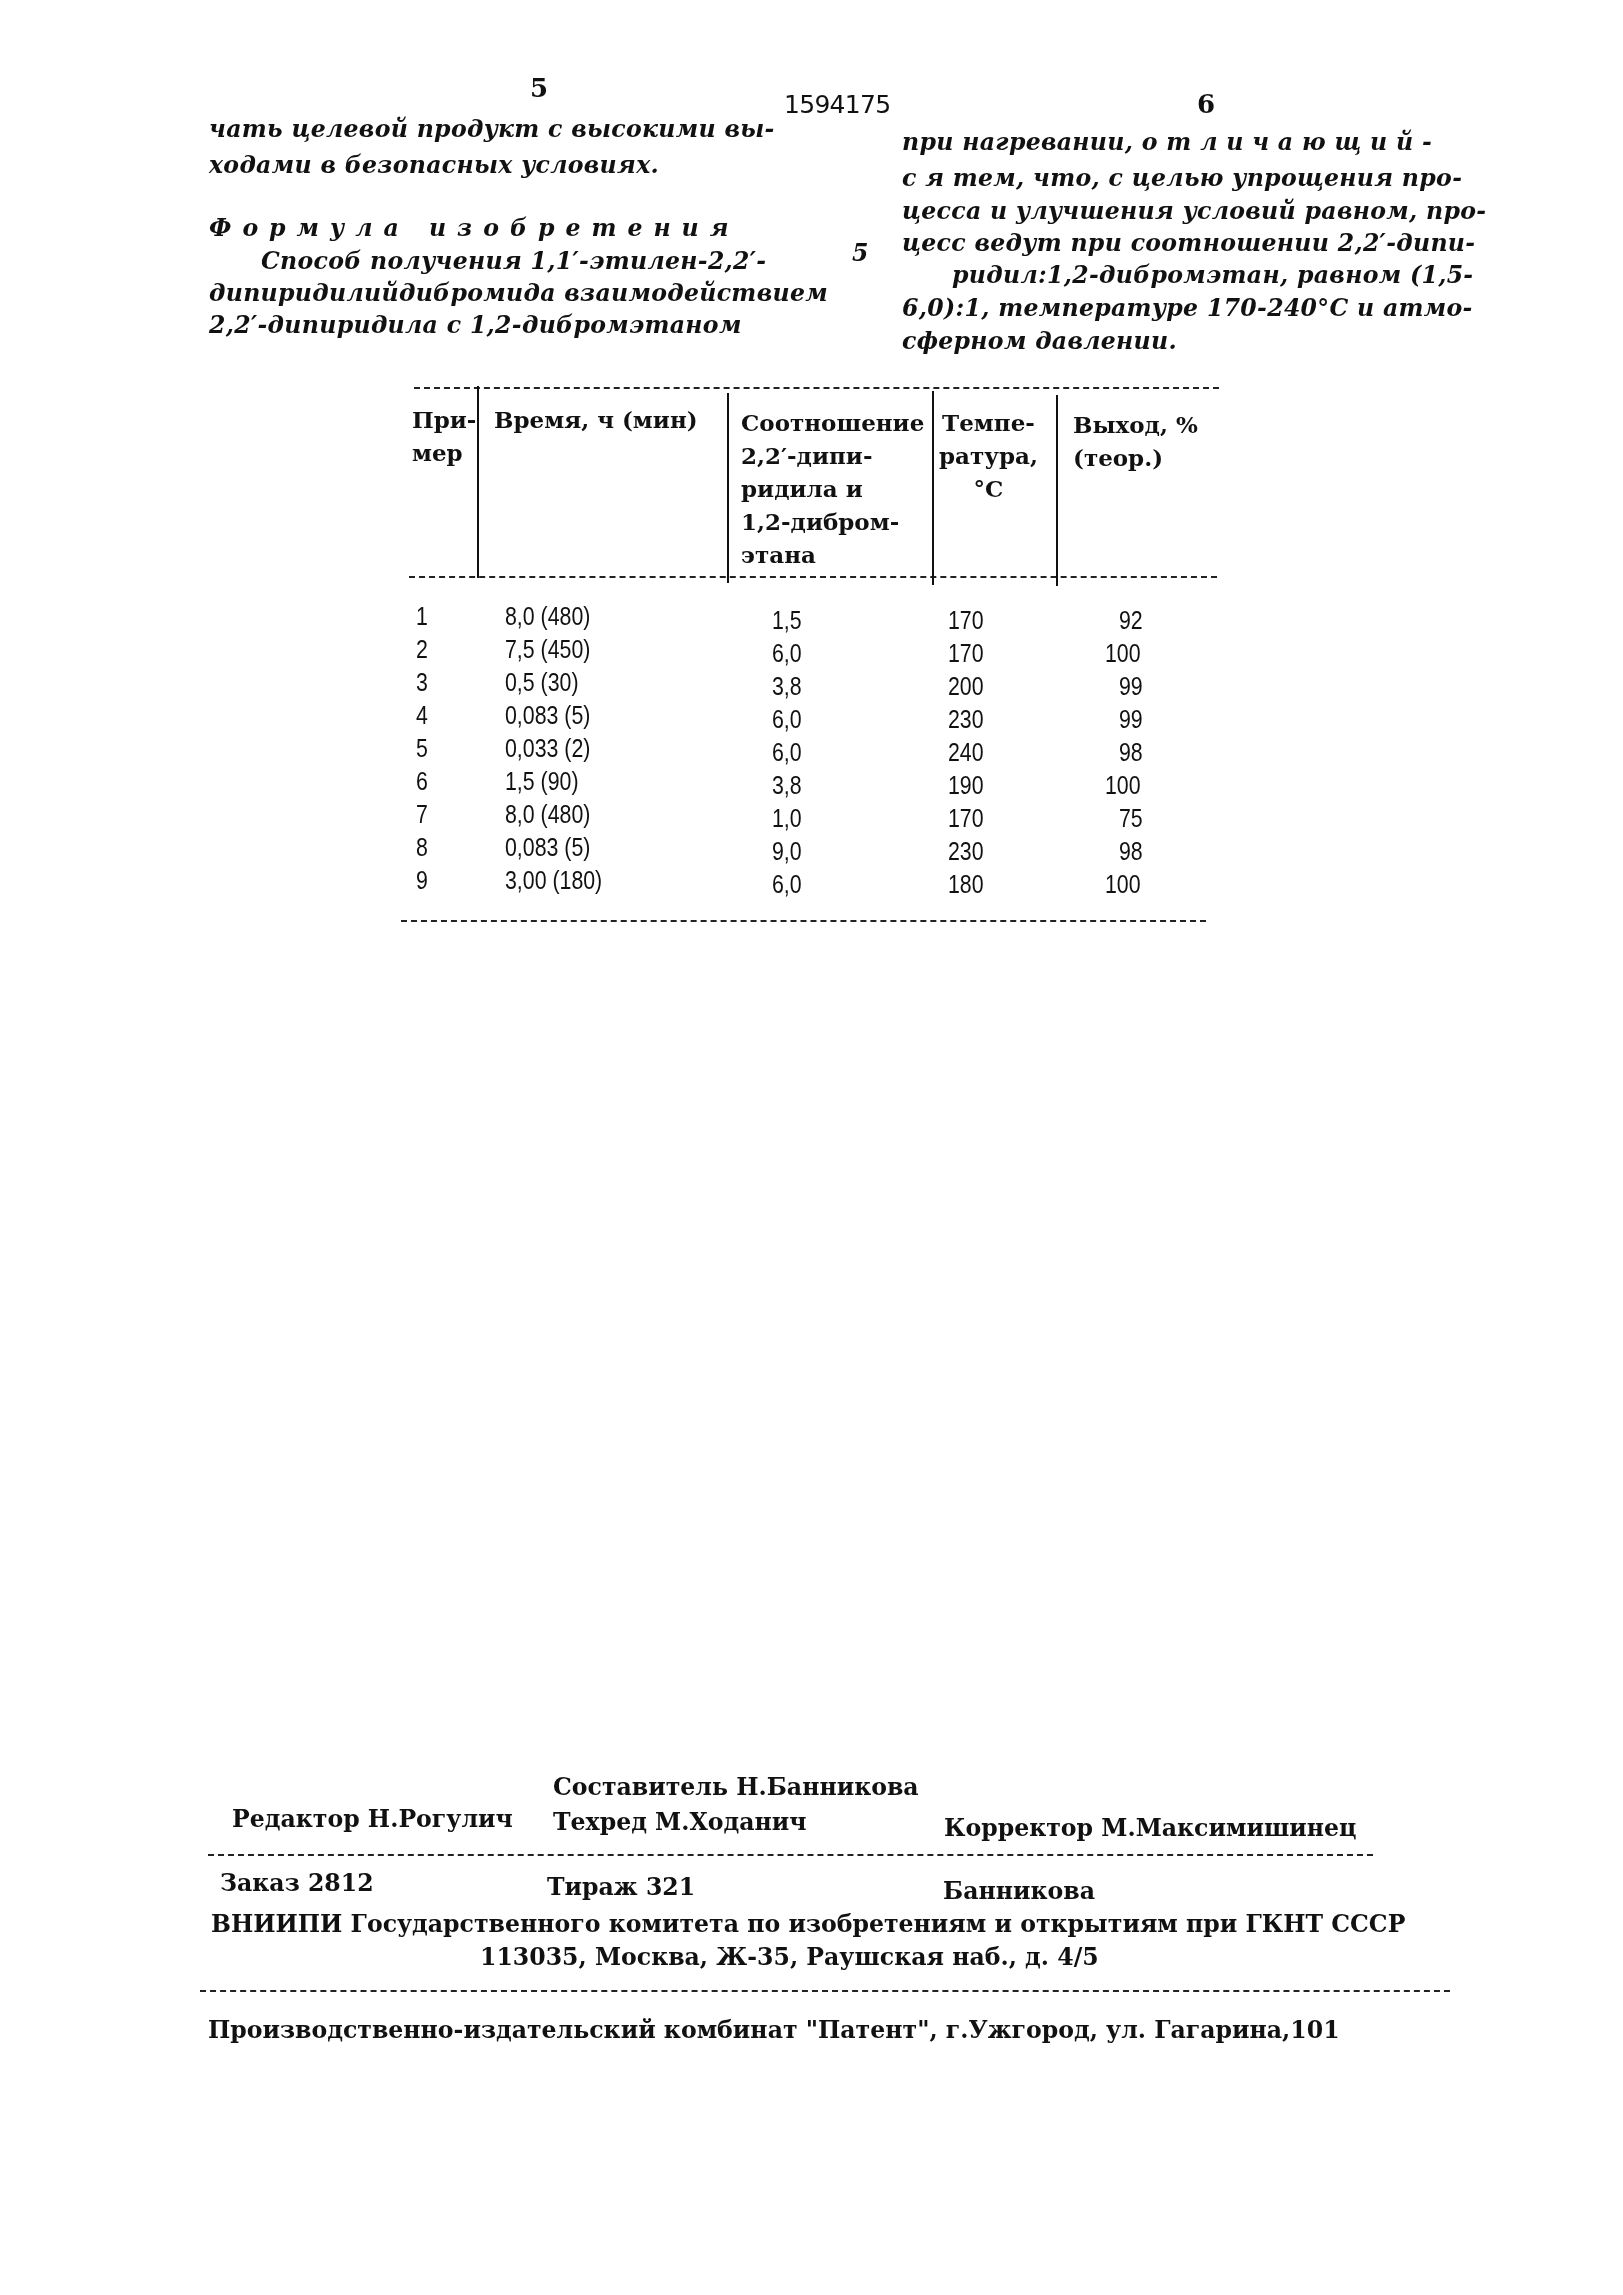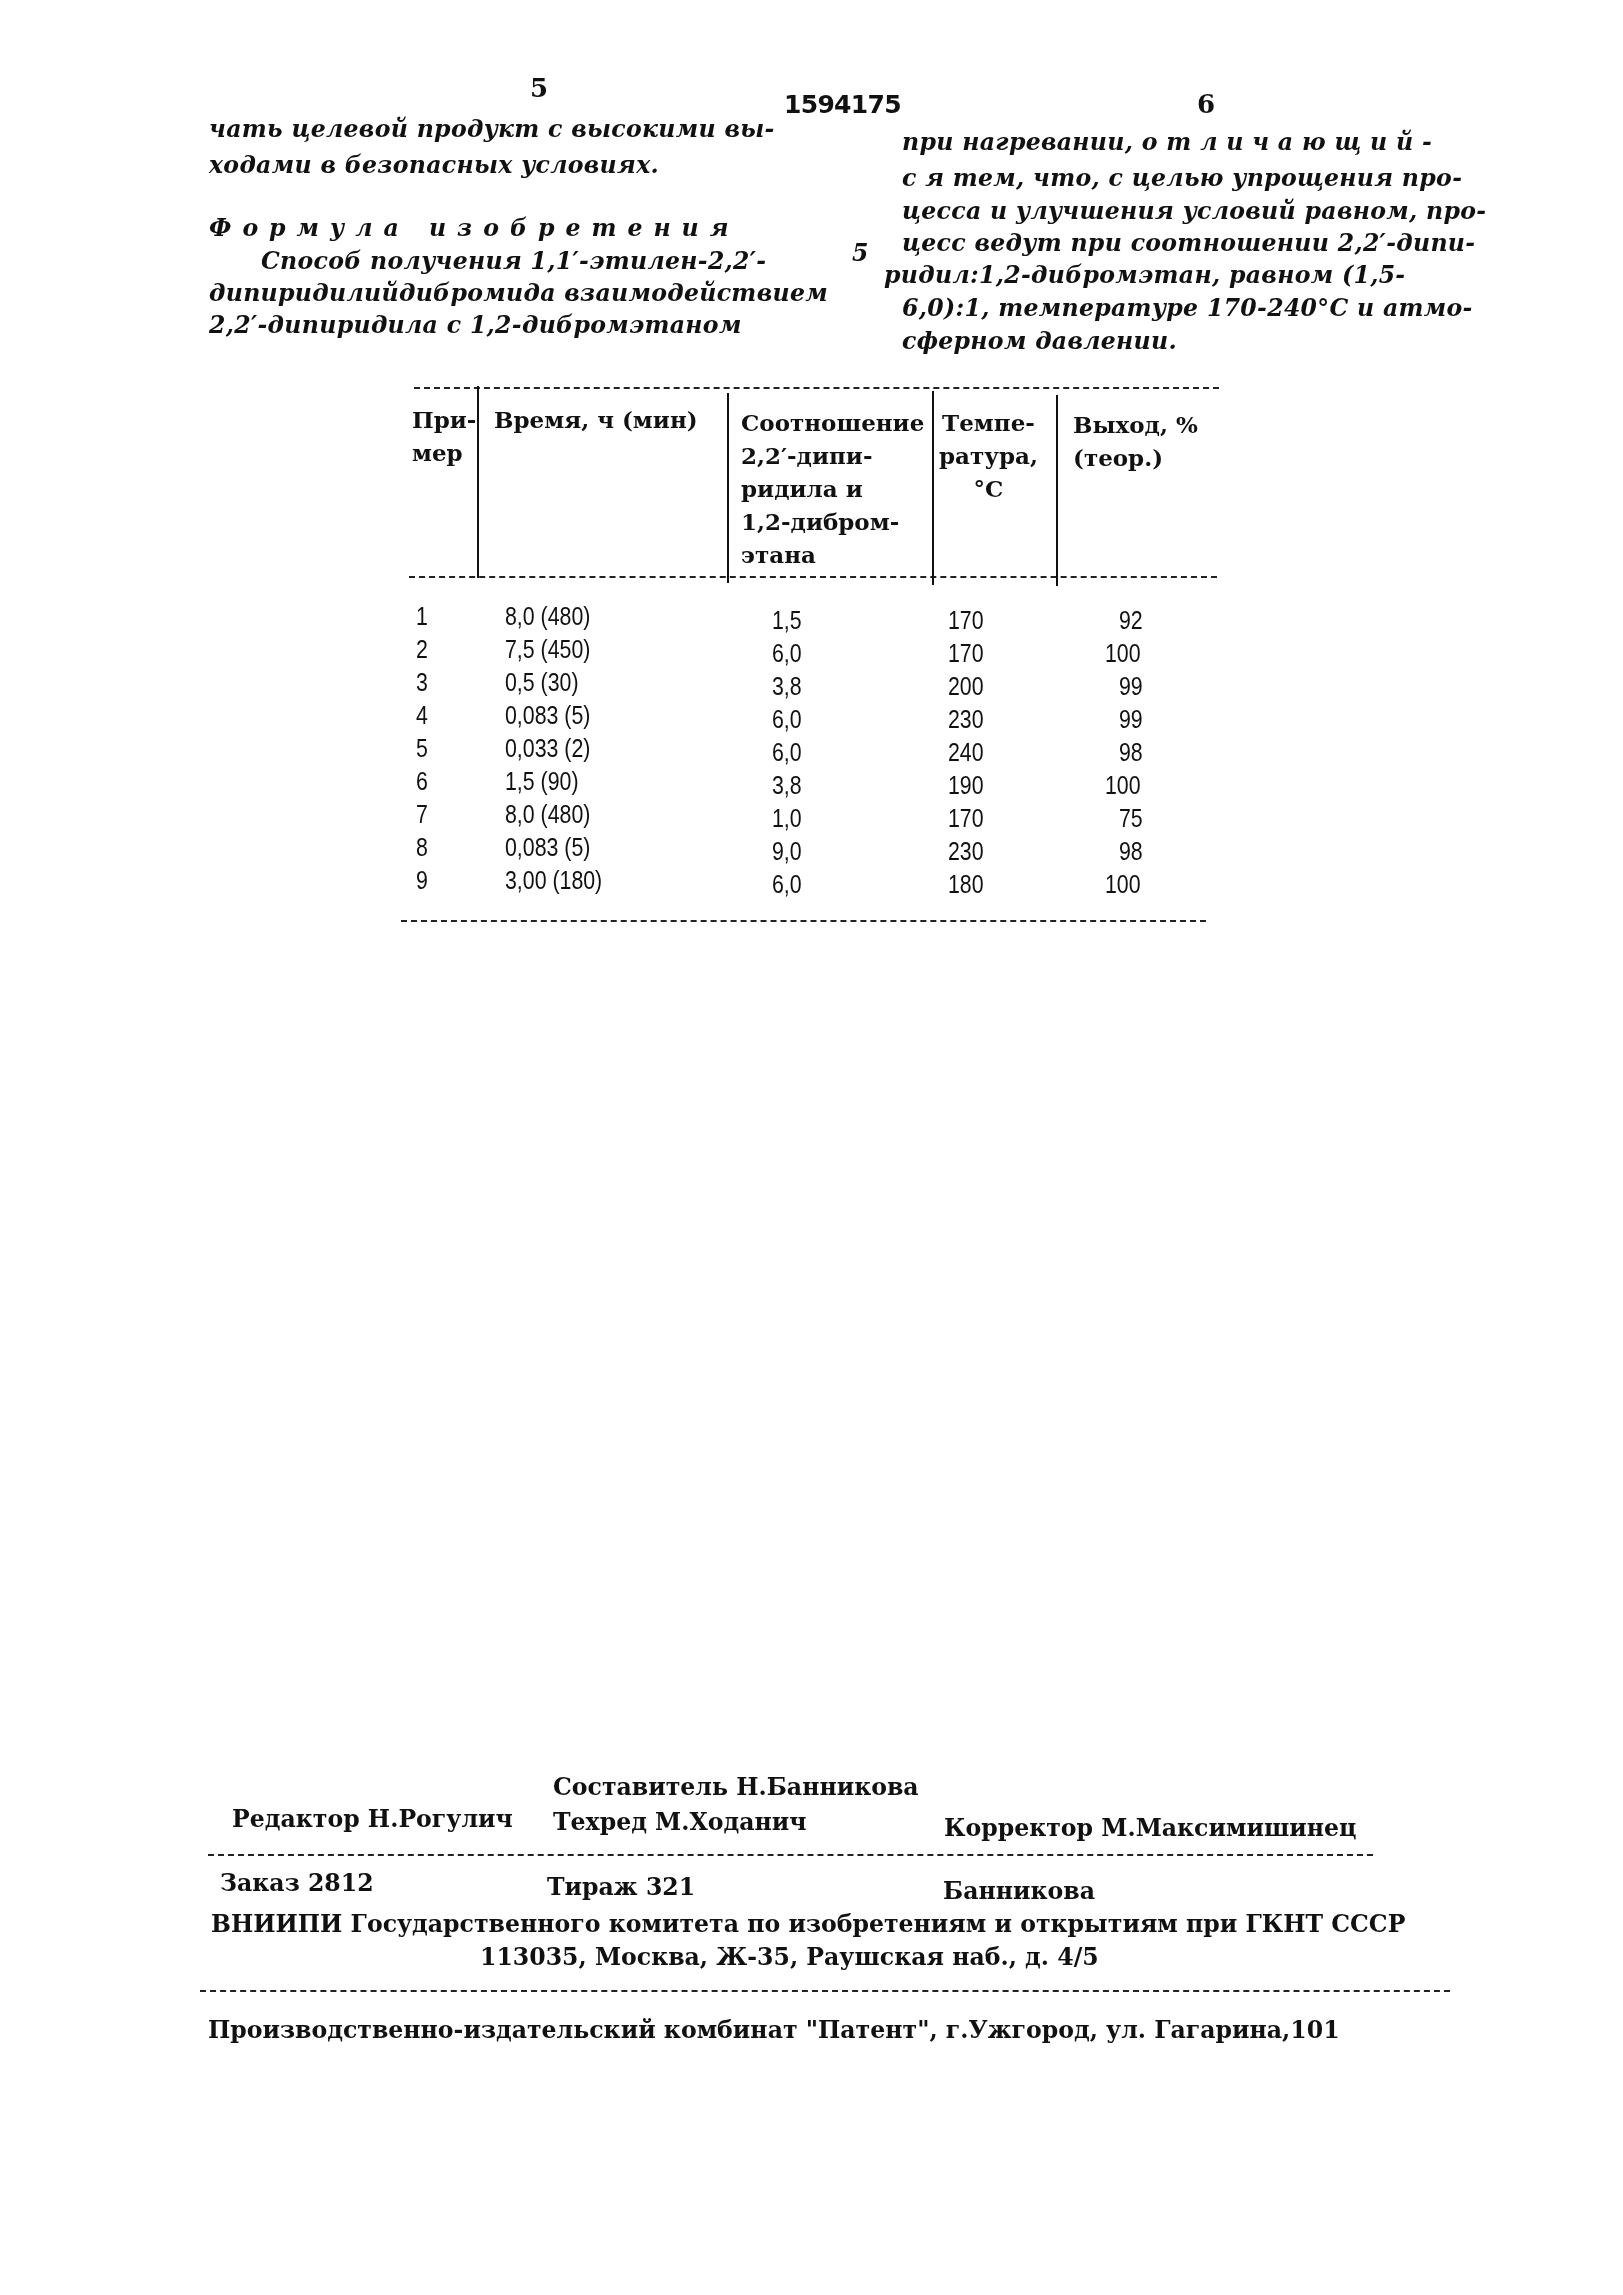--- a/index.html
+++ b/index.html
@@ -4,21 +4,21 @@
 <style>
   html, body { margin: 0; padding: 0; background: #ffffff; }
   body {
     width: 1623px; height: 2295px; position: relative; overflow: hidden;
     font-family: "DejaVu Serif", "Liberation Serif", serif;
     color: #111111;
   }
   .abs { position: absolute; white-space: nowrap; }
   .txt { font-size: 23.6px; font-weight: bold; letter-spacing: 0.3px; line-height: 32px; font-style: italic; }
   .pagenum { font-size: 26px; font-weight: bold; }
-  .docnum { font-family: "DejaVu Sans", "Liberation Sans", sans-serif; font-size: 25px; font-weight: bold; letter-spacing: -0.7px; }
+  .docnum { font-family: "DejaVu Sans", "Liberation Sans", sans-serif; font-size: 25px; font-weight: normal; letter-spacing: -0.7px; }
   .spaced { letter-spacing: 11px; }
   .dash {
     position: absolute; height: 0;
     border-top: 2.6px dashed #222;
   }
   .vline { position: absolute; width: 0; border-left: 2.6px solid #111; }
   .th { font-size: 23px; font-weight: bold; line-height: 33px; }
   .cell { font-family: "Liberation Sans", "DejaVu Sans", sans-serif; font-size: 26px; position: absolute; white-space: nowrap; transform: scaleX(0.82); transform-origin: left top; }
   .foot { font-size: 23.6px; font-weight: bold; }
 </style>
@@ -35,21 +35,21 @@
 <div class="abs txt spaced" style="left:209px; top:212px;">Формула изобретения</div>
 <div class="abs txt" style="left:261px; top:245px;">Способ получения 1,1′-этилен-2,2′-</div>
 <div class="abs txt" style="left:209px; top:277px;">дипиридилийдибромида взаимодействием</div>
 <div class="abs txt" style="left:209px; top:309px;">2,2′-дипиридила с 1,2-дибромэтаном</div>
 <div class="abs txt" style="left:852px; top:237px;">5</div>
 
 <div class="abs txt" style="left:902px; top:126px;">при нагревании, о т л и ч а ю щ и й -</div>
 <div class="abs txt" style="left:902px; top:162px;">с я  тем, что, с целью упрощения про-</div>
 <div class="abs txt" style="left:902px; top:195px;">цесса и улучшения условий равном, про-</div>
 <div class="abs txt" style="left:902px; top:227px;">цесс ведут при соотношении 2,2′-дипи-</div>
-<div class="abs txt" style="left:884px; top:259px;">ридил:1,2-дибромэтан, равном (1,5-</div>
+<div class="abs txt" style="left:952px; top:259px;">ридил:1,2-дибромэтан, равном (1,5-</div>
 <div class="abs txt" style="left:902px; top:292px;">6,0):1, температуре 170-240°С и атмо-</div>
 <div class="abs txt" style="left:902px; top:325px;">сферном давлении.</div>
 
 <div>
   <div class="dash" style="left:414px; top:387px; width:805px;"></div>
   <div class="dash" style="left:409px; top:576px; width:808px;"></div>
   <div class="dash" style="left:401px; top:920px; width:805px;"></div>
 
   <div class="vline" style="left:477px; top:386px; height:192px;"></div>
   <div class="vline" style="left:727px; top:393px; height:190px;"></div>

